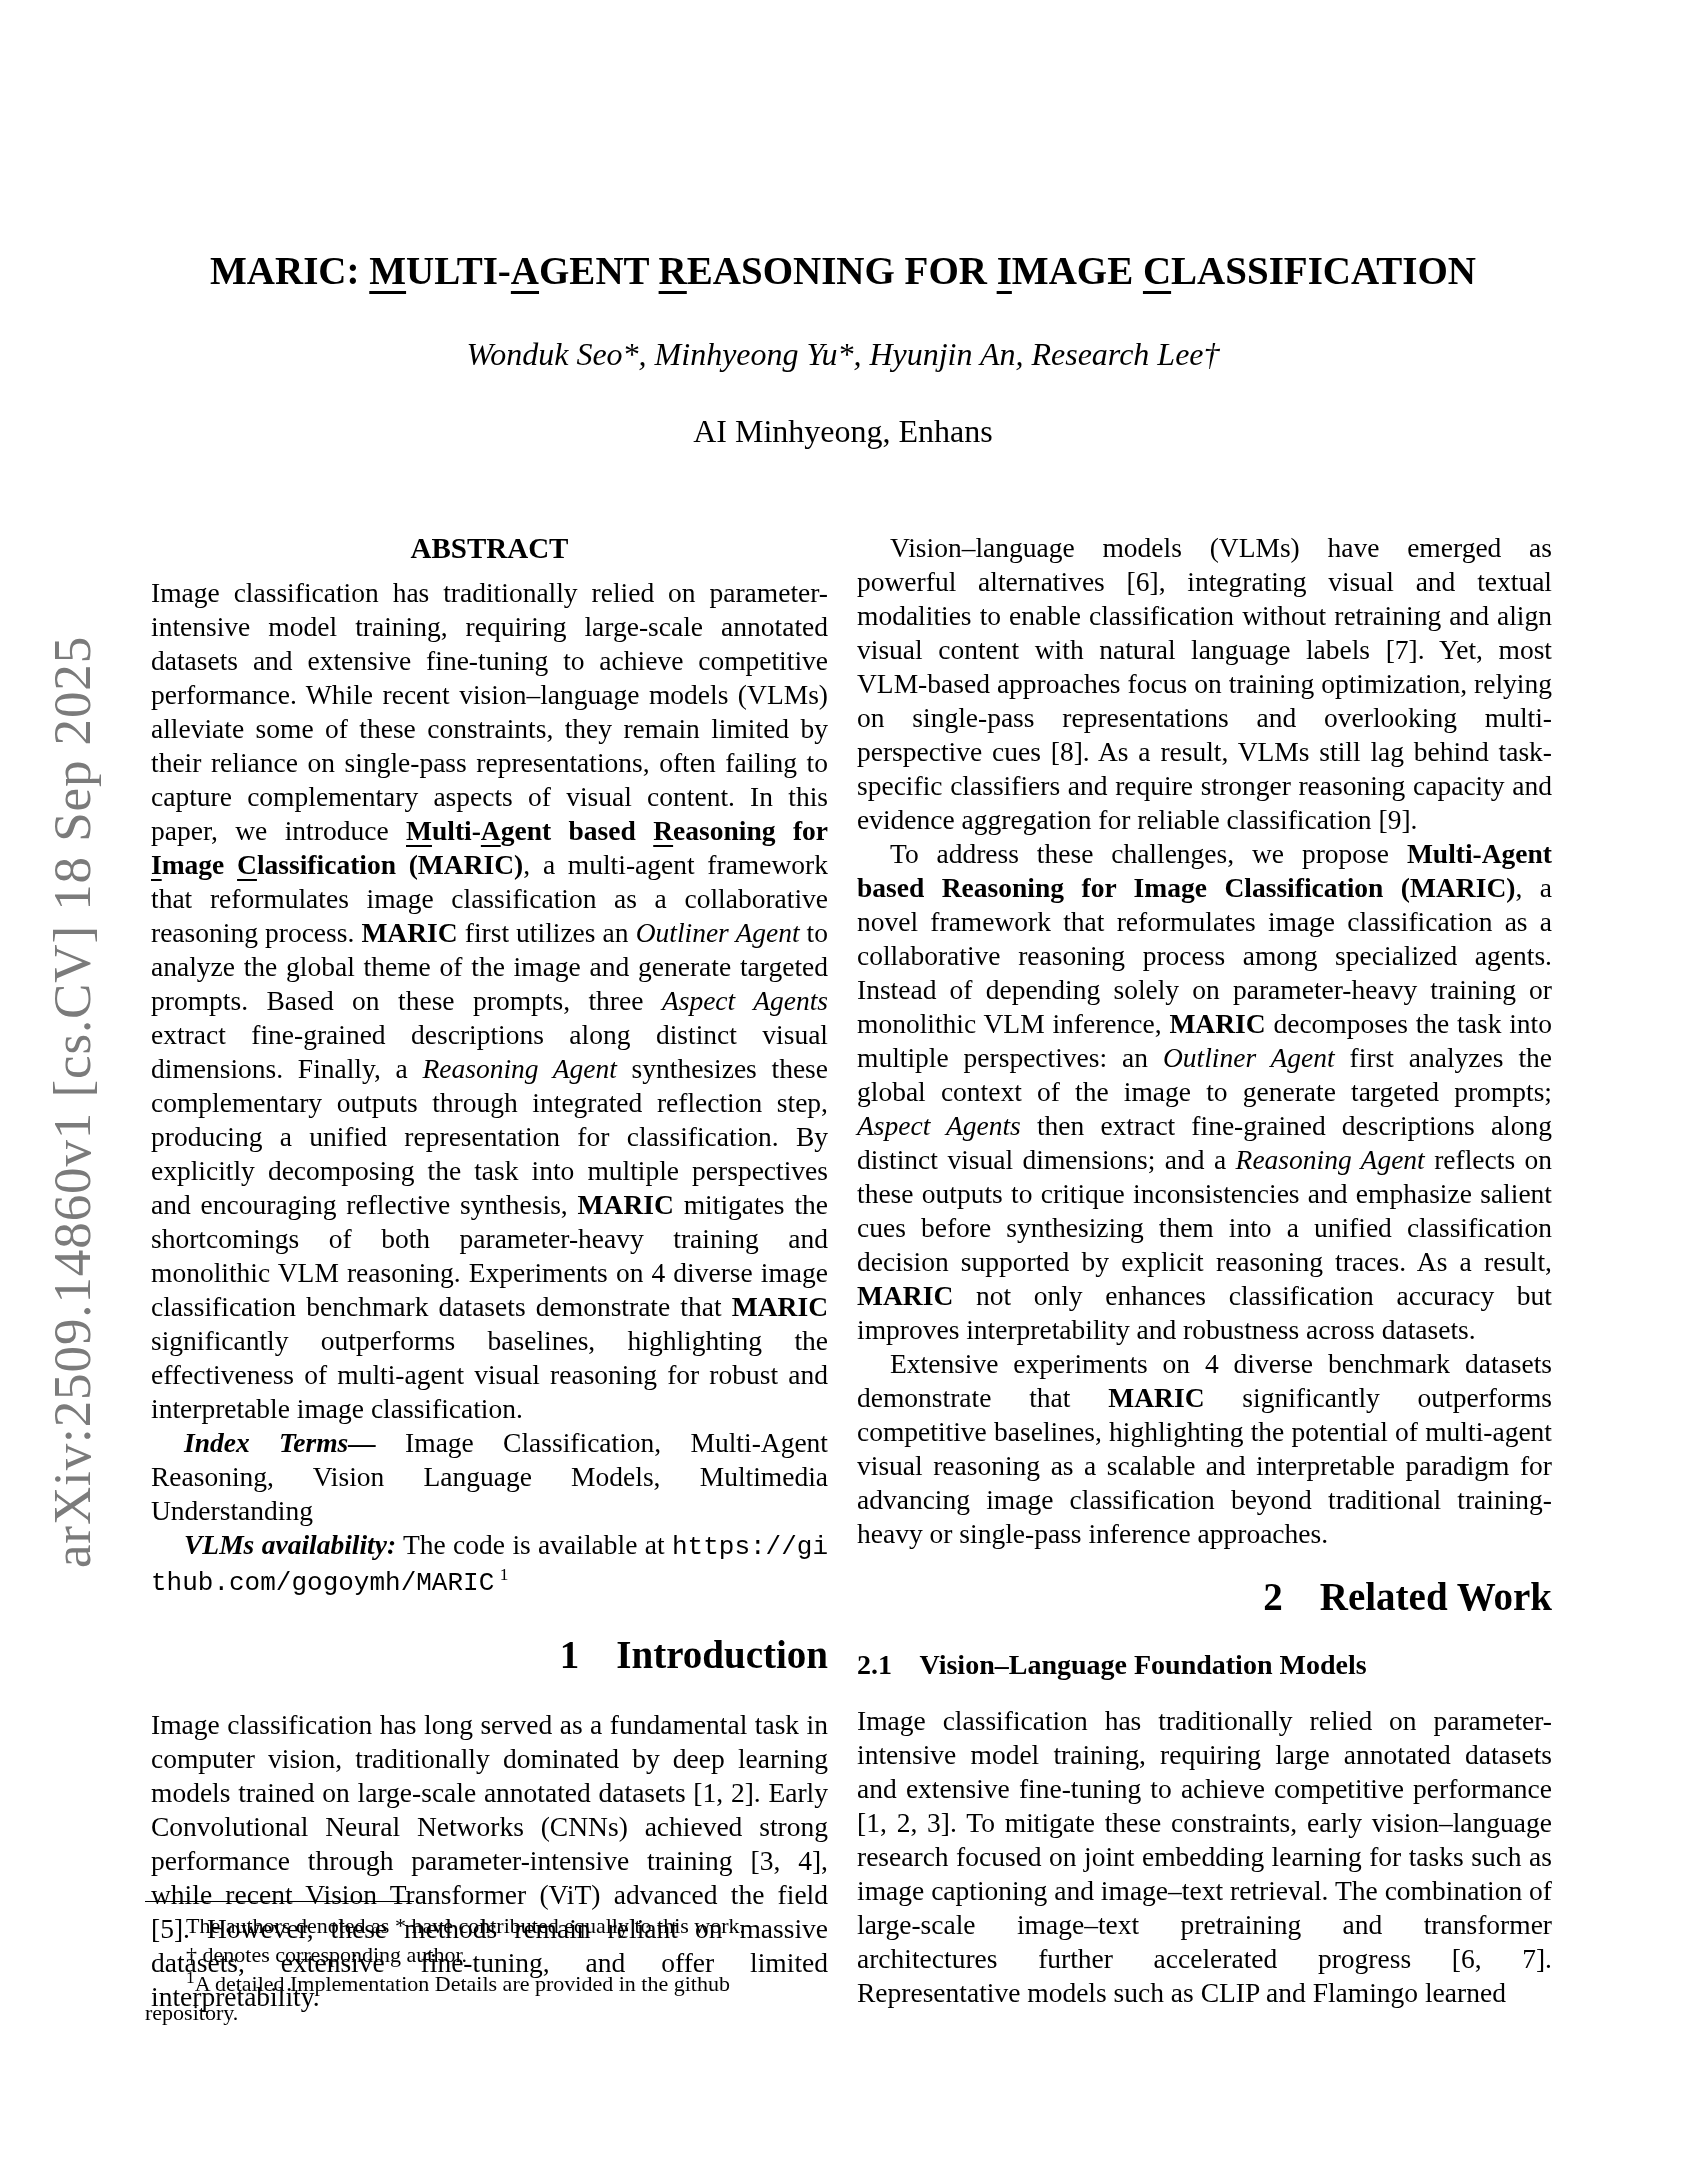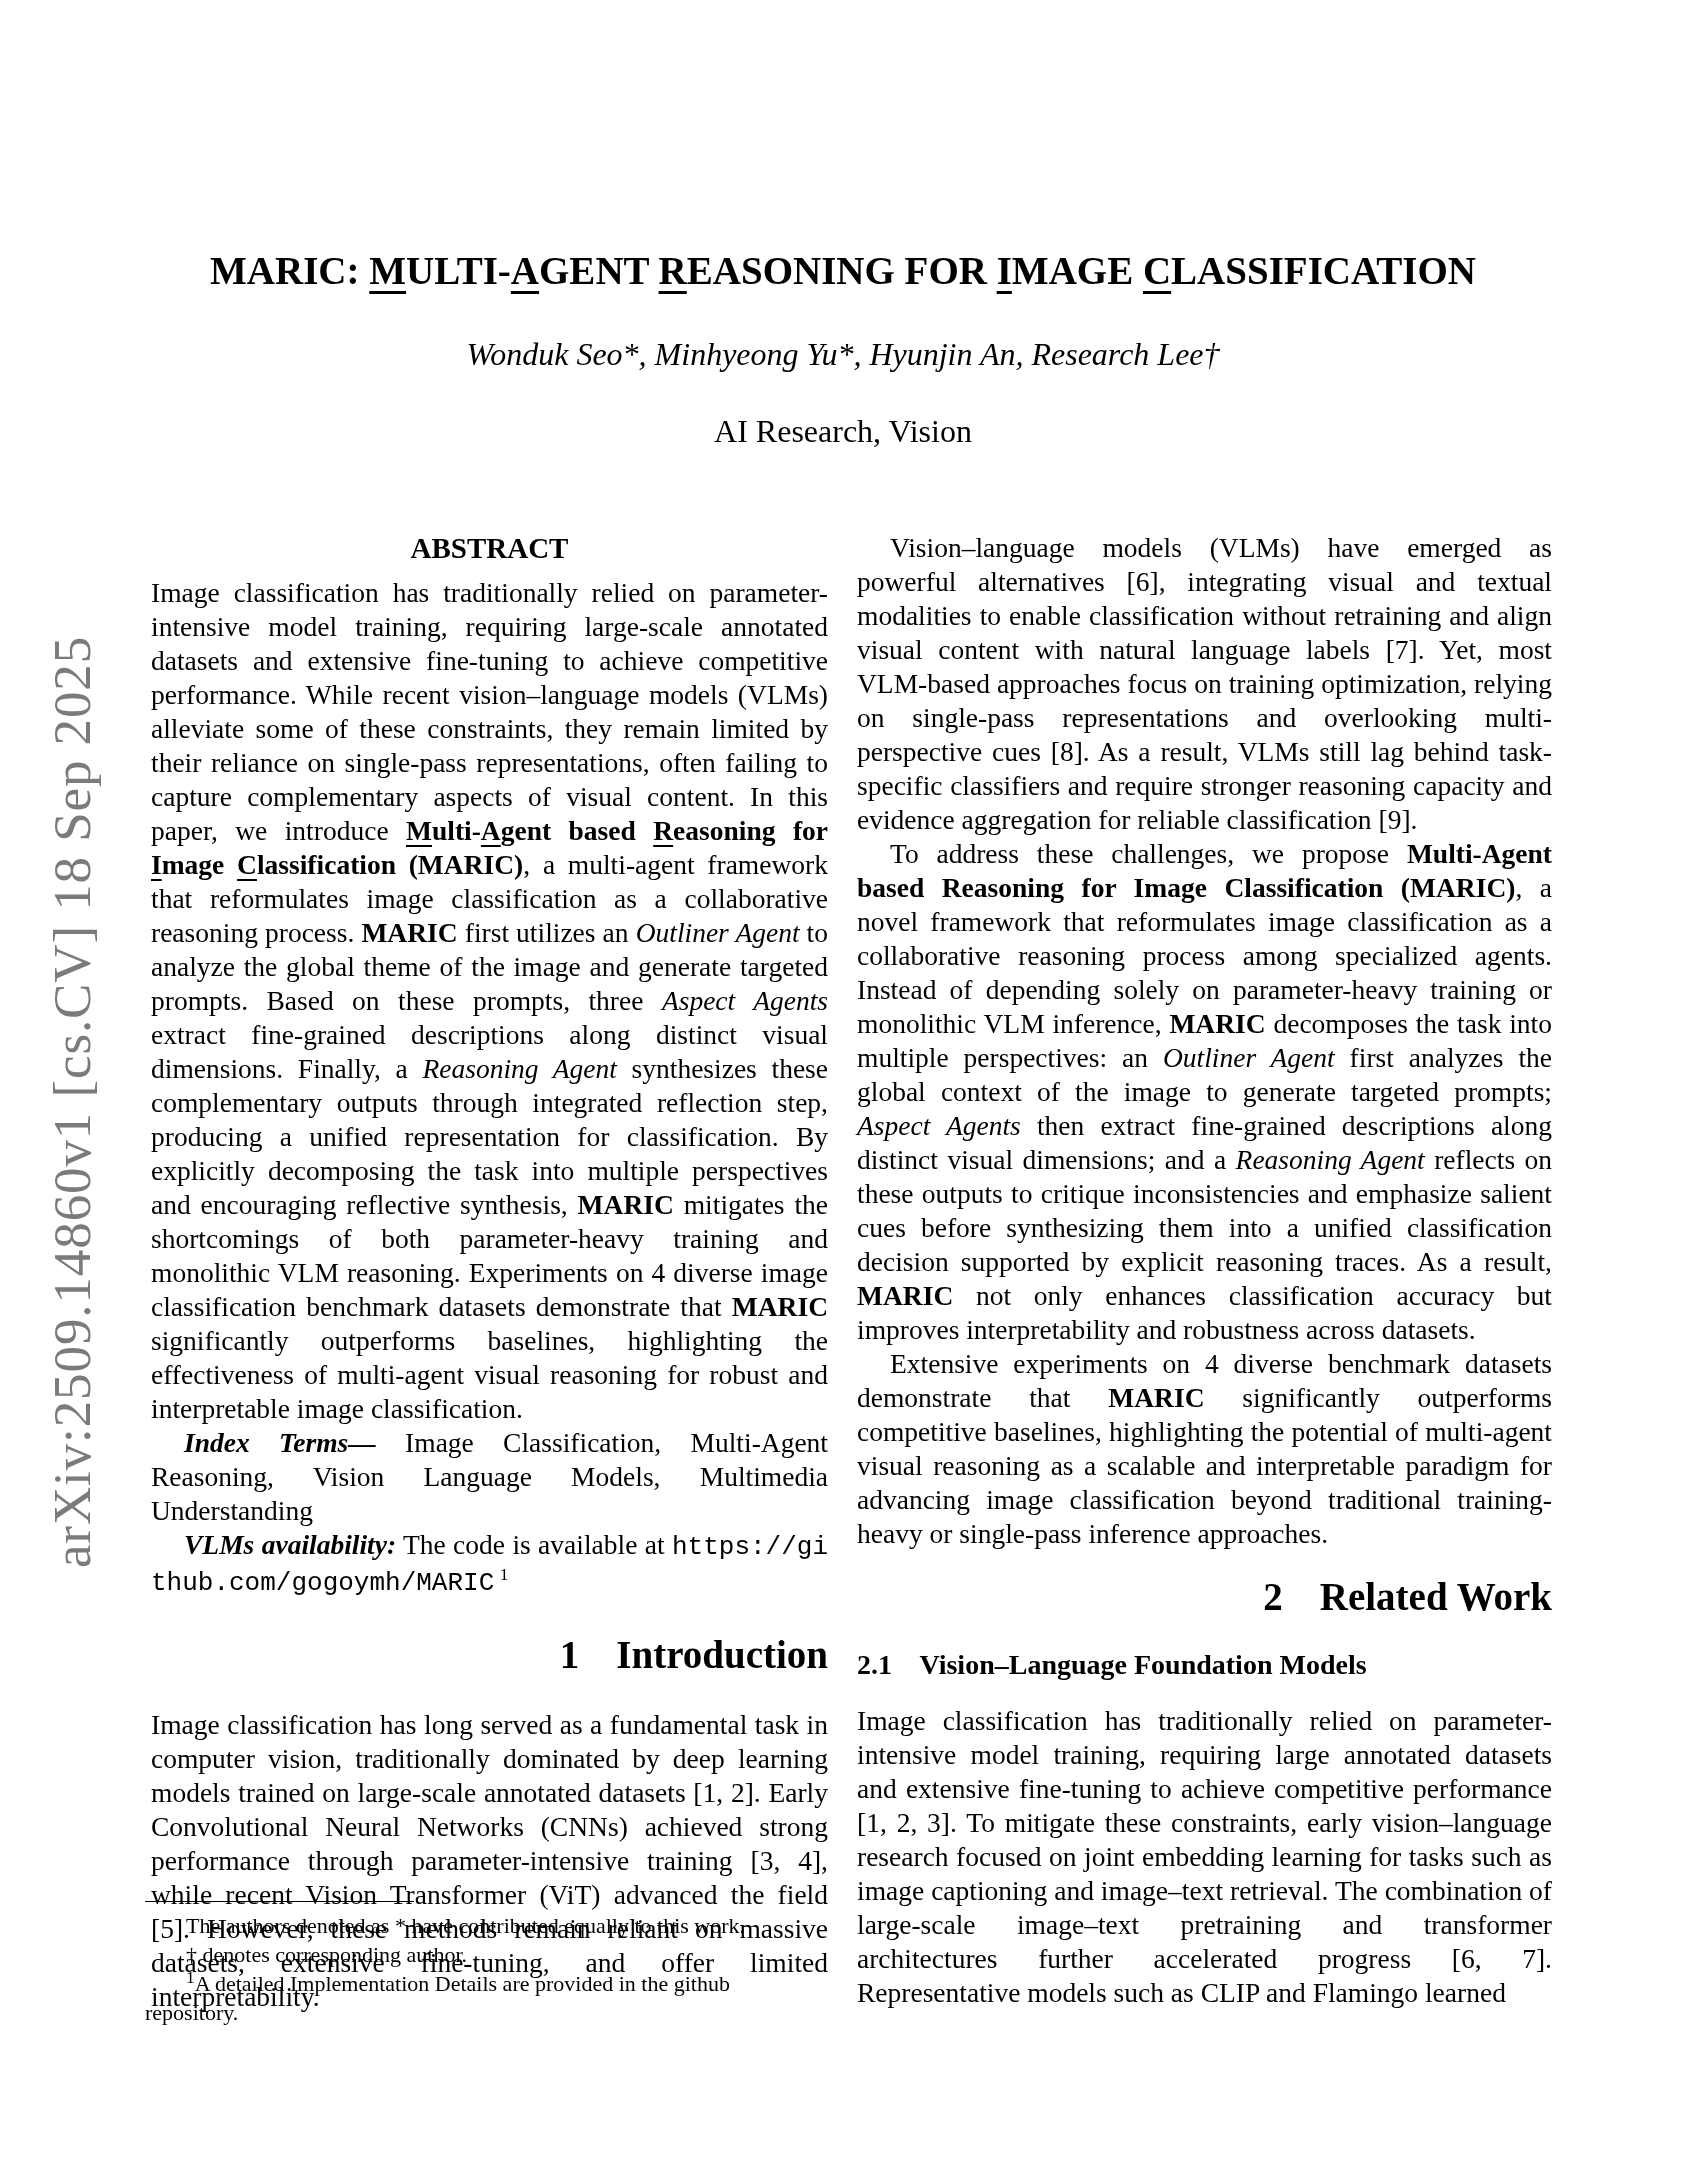--- a/index.html
+++ b/index.html
@@ -119,21 +119,21 @@
 </head>
 <body>
 
 <div class="page">
 
   <div class="watermark">arXiv:2509.14860v1  [cs.CV]  18 Sep 2025</div>
 
   <div class="page-header">
     <h1 class="paper-title"><span>MARIC: </span><span class="u">M</span><span>ULTI-</span><span class="u">A</span><span>GENT </span><span class="u">R</span><span>EASONING FOR </span><span class="u">I</span><span>MAGE </span><span class="u">C</span><span>LASSIFICATION</span></h1>
     <div class="authors">Wonduk Seo*, Minhyeong Yu*, Hyunjin An, Research Lee†</div>
-    <div class="affiliation">AI Research, Vision</div>
+    <div class="affiliation">AI Minhyeong, Enhans</div>
   </div>
 
   <div class="col col-left">
 
     <div class="abstract-heading">ABSTRACT</div>
 
     <p class="par"><span>Image classification has traditionally relied on parameter-intensive model training, requiring large-scale annotated datasets and extensive fine-tuning to achieve competitive performance. While recent vision–language models (VLMs) alleviate some of these constraints, they remain limited by their reliance on single-pass representations, often failing to capture complementary aspects of visual content. In this paper, we introduce </span><span class="b u">M</span><span class="b">ulti-</span><span class="b u">A</span><span class="b">gent based </span><span class="b u">R</span><span class="b">easoning for </span><span class="b u">I</span><span class="b">mage </span><span class="b u">C</span><span class="b">lassification (MARIC)</span><span>, a multi-agent framework that reformulates image classification as a collaborative reasoning process. </span><span class="b">MARIC</span><span> first utilizes an </span><span class="i">Outliner Agent</span><span> to analyze the global theme of the image and generate targeted prompts. Based on these prompts, three </span><span class="i">Aspect Agents</span><span> extract fine-grained descriptions along distinct visual dimensions. Finally, a </span><span class="i">Reasoning Agent</span><span> synthesizes these complementary outputs through integrated reflection step, producing a unified representation for classification. By explicitly decomposing the task into multiple perspectives and encouraging reflective synthesis, </span><span class="b">MARIC</span><span> mitigates the shortcomings of both parameter-heavy training and monolithic VLM reasoning. Experiments on 4 diverse image classification benchmark datasets demonstrate that </span><span class="b">MARIC</span><span> significantly outperforms baselines, highlighting the effectiveness of multi-agent visual reasoning for robust and interpretable image classification.</span></p>
 
     <p class="par indent"><span class="bi">Index Terms—</span><span> Image Classification, Multi-Agent Reasoning, Vision Language Models, Multimedia Understanding</span></p>
 

